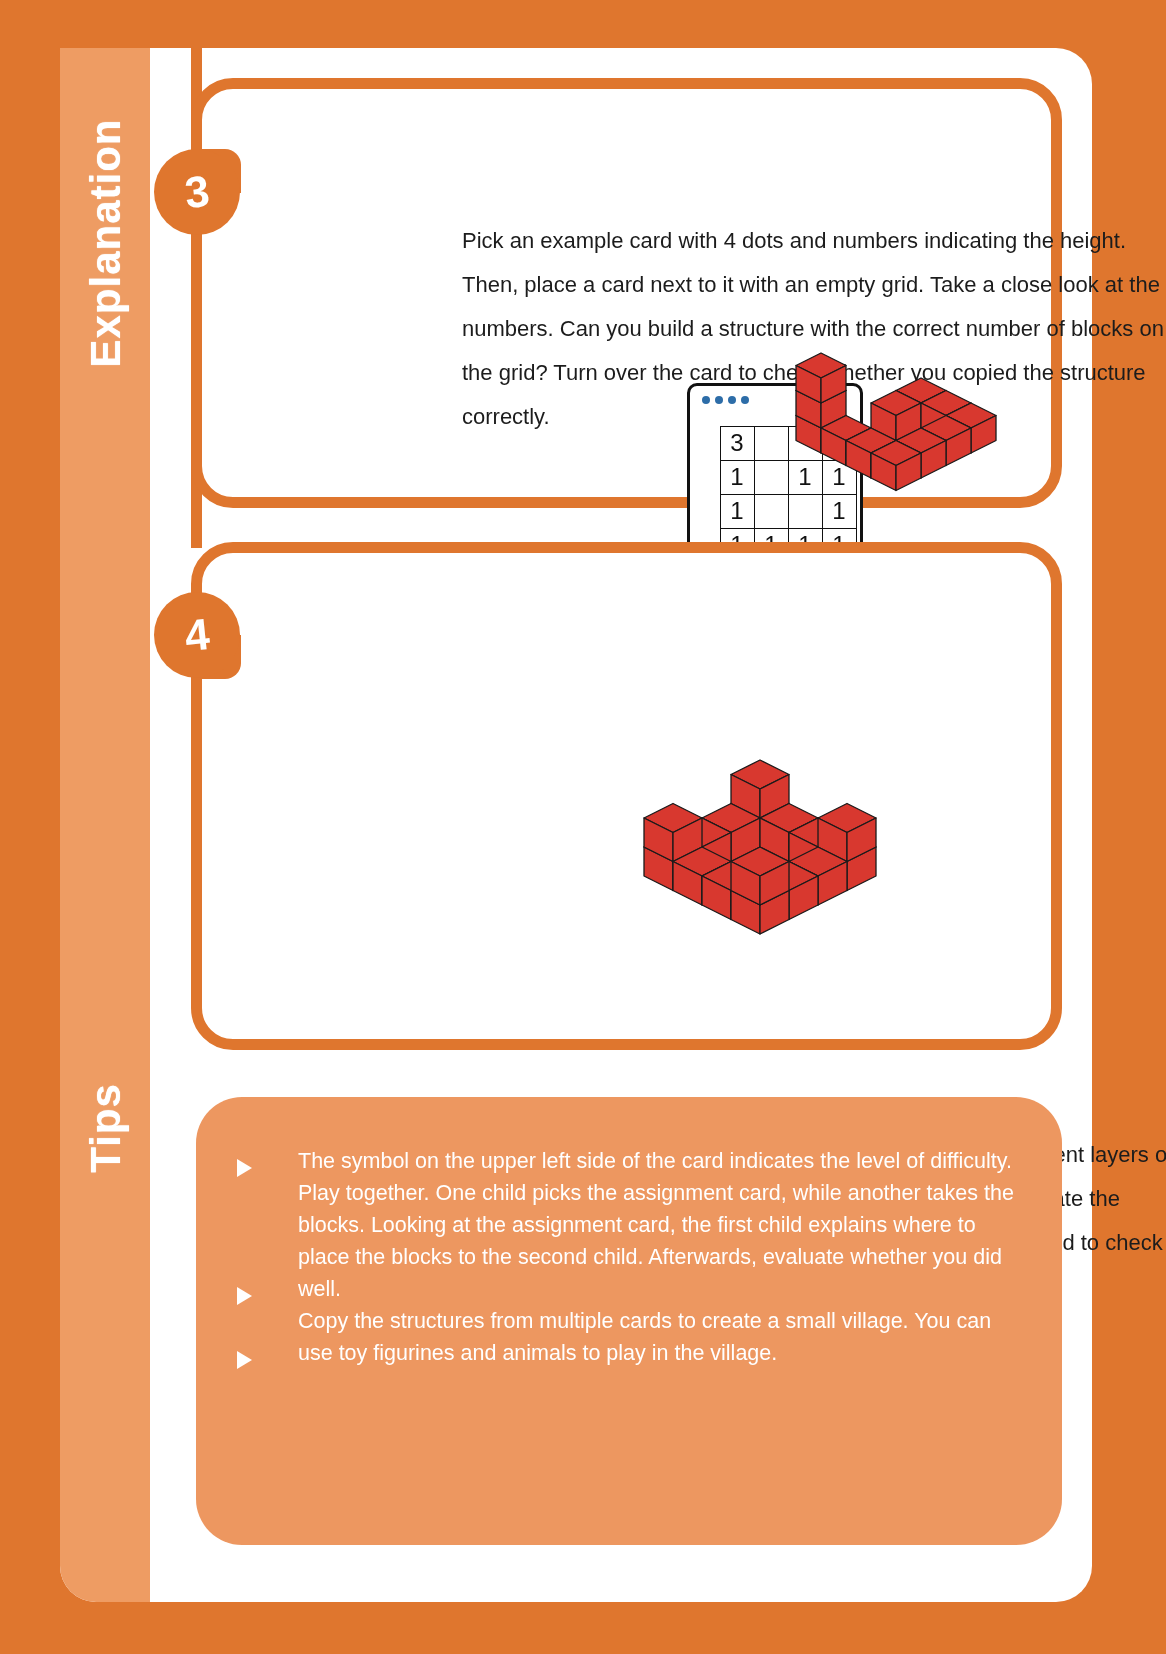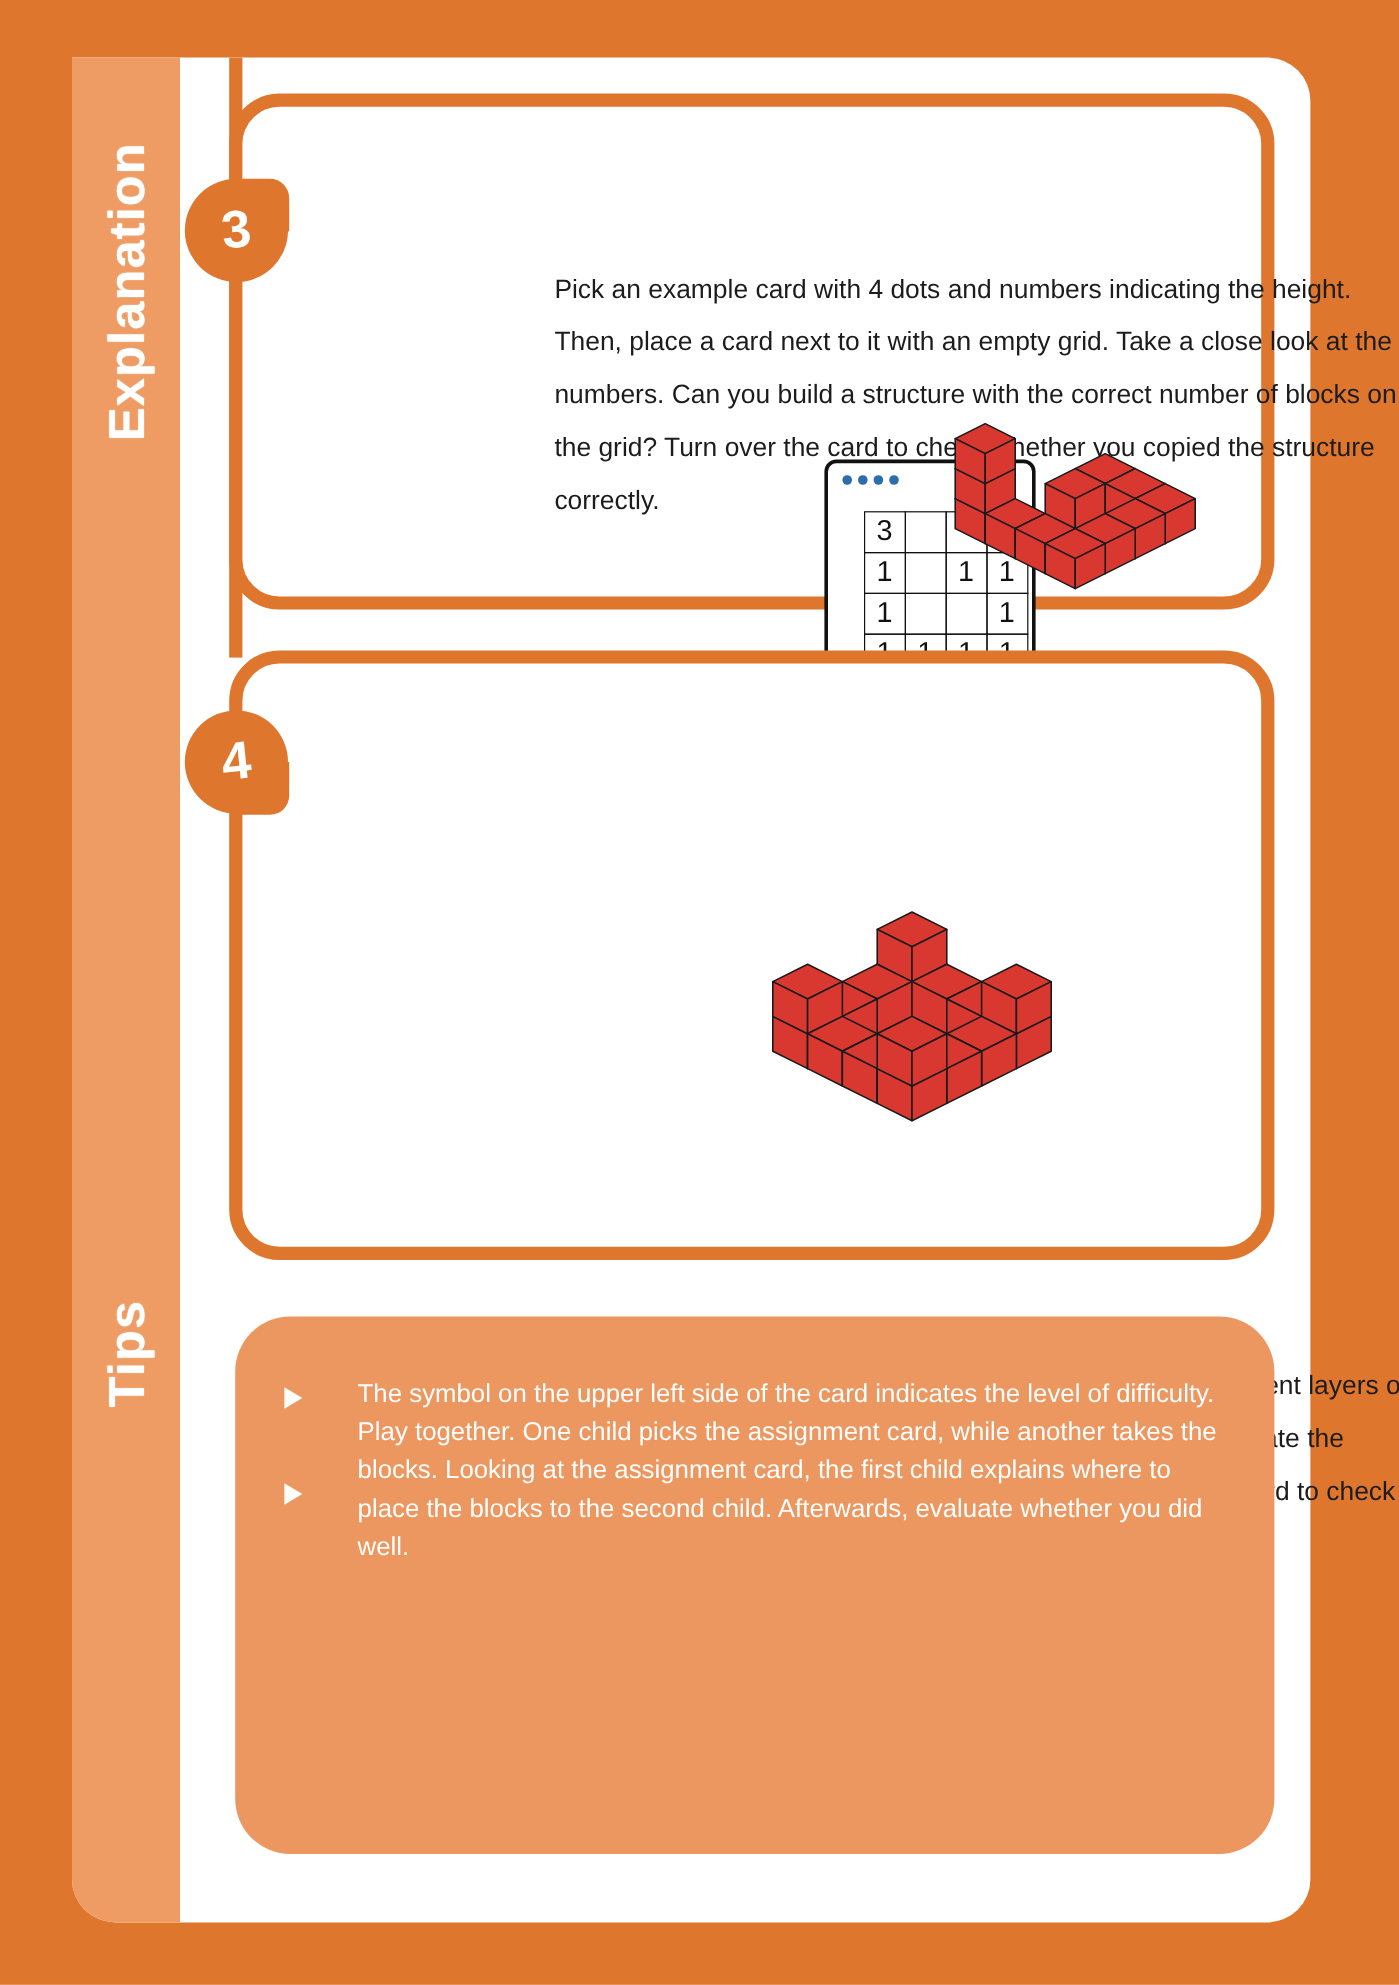--- a/index.html
+++ b/index.html
@@ -122,21 +122,21 @@
 
   
   #tips-panel{
     position:absolute;left:196px;top:1097px;width:866px;height:448px;
     background:#ed9760;border-radius:46px;
     box-sizing:border-box;
     padding:48px 40px 0 41px;
   }
   .tips-list{list-style:none;margin:0;padding:0;}
   .tips-list li{
-    display:flex;align-items:center;
+    display:flex;align-items:flex-end;
     color:#ffffff;font-size:21.5px;line-height:32px;
     margin:0;
   }
   .tips-list li .bullet{
     flex:0 0 46px;margin-top:7px;
     width:0;height:0;
     border-left:15px solid #ffffff;
     border-top:9px solid transparent;
     border-bottom:9px solid transparent;
   }
@@ -426,16 +426,20 @@
   <div id="tips-panel">
     <ul class="tips-list">
         <li>
           <span class="bullet"></span>
           <span class="tiptext">The symbol on the upper left side of the card indicates the level of difficulty.</span>
         </li>
         <li>
           <span class="bullet"></span>
           <span class="tiptext">Play together. One child picks the assignment card, while another takes the blocks. Looking at the assignment card, the first child explains where to place the blocks to the second child. Afterwards, evaluate whether you did well.</span>
         </li>
+        <li>
+          <span class="bullet"></span>
+          <span class="tiptext">Copy the structures from multiple cards to create a small village. You can use toy figurines and animals to play in the village.</span>
+        </li>
       </ul>
   </div>
 
 </div>
 
 </body></html>

